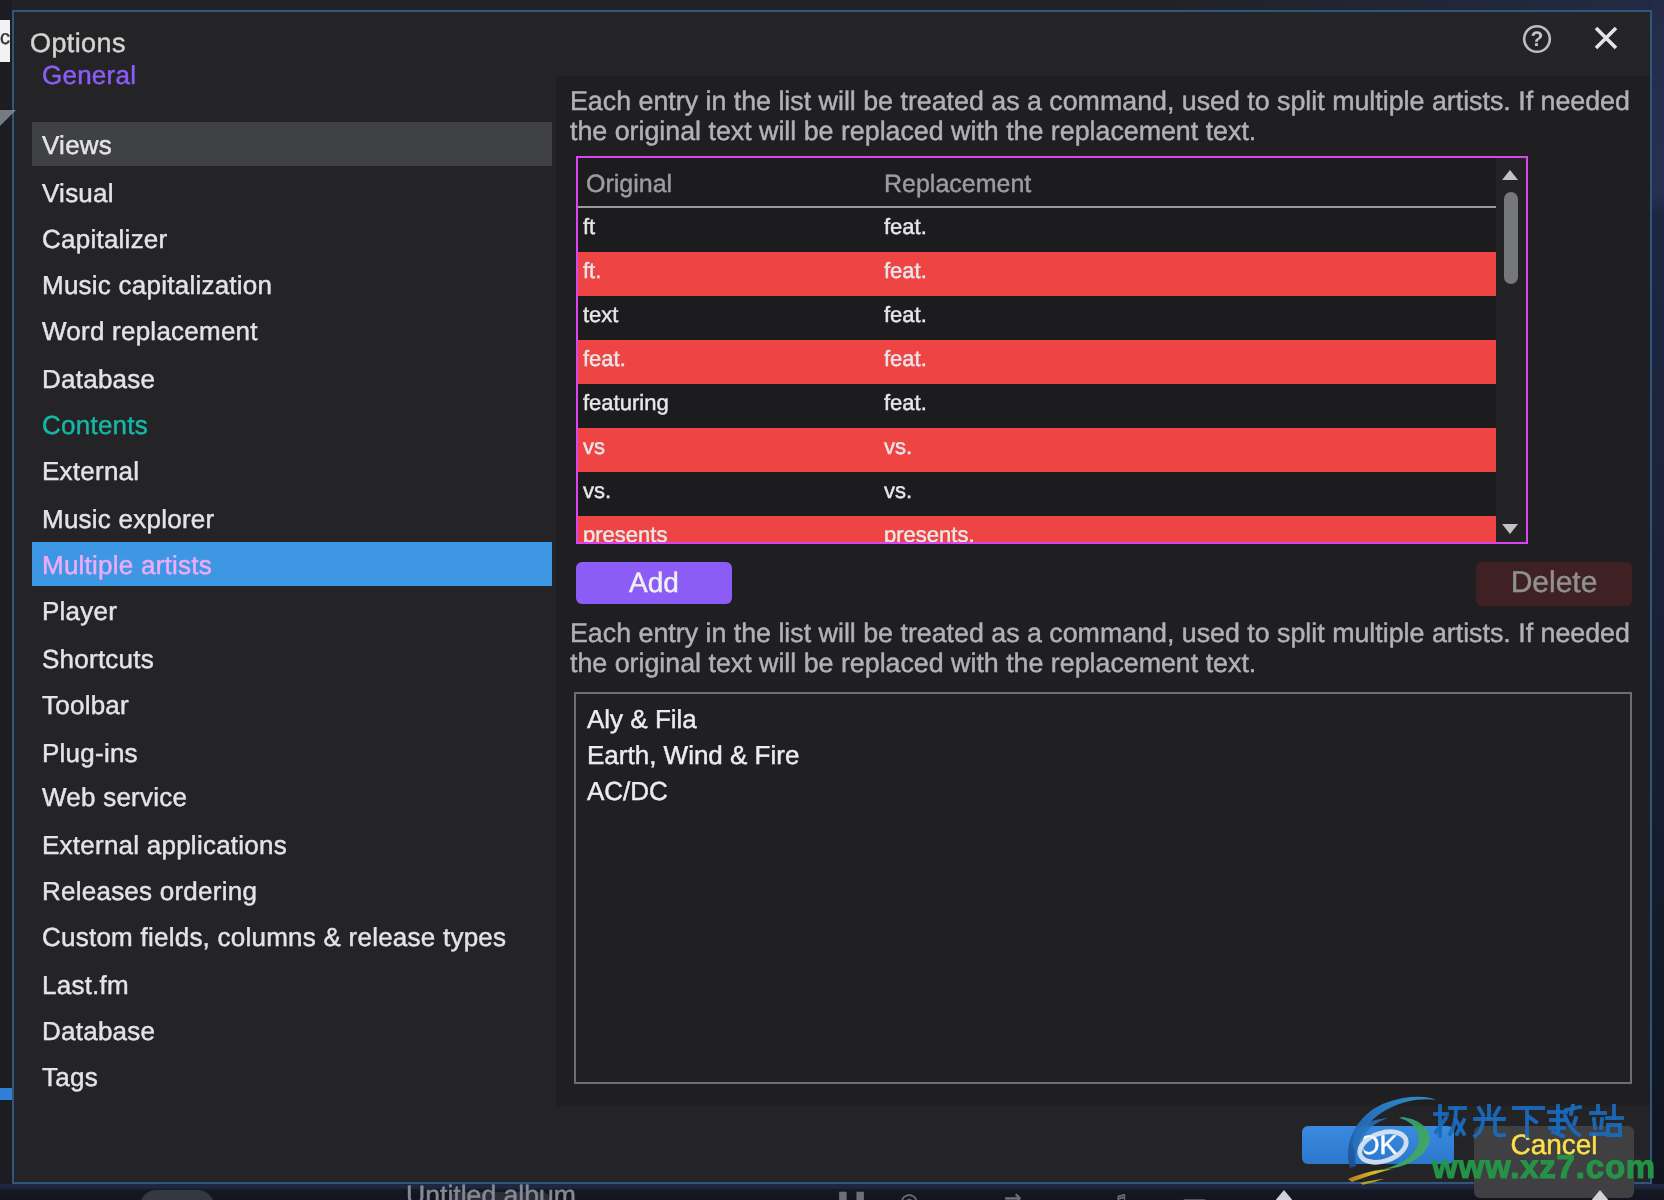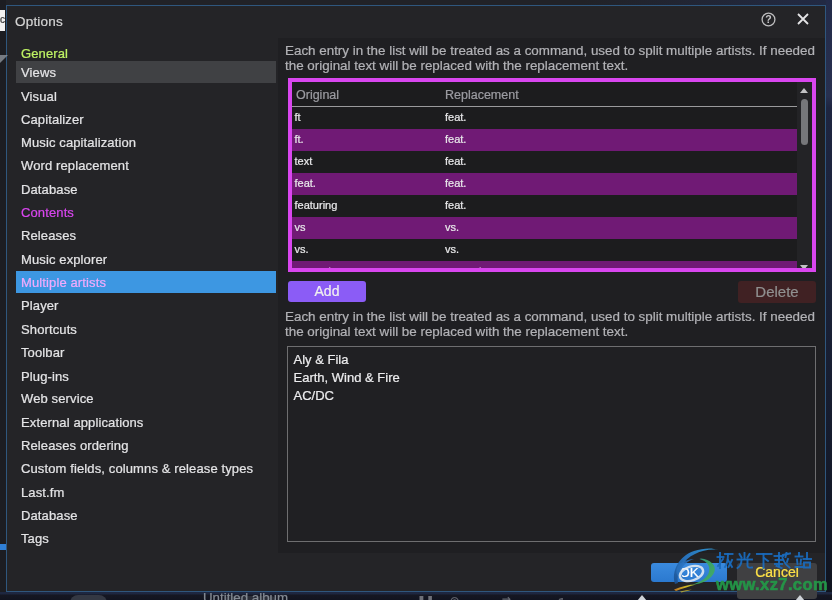--- a/index.html
+++ b/index.html
@@ -20,28 +20,28 @@
 #helpic{left:761px;top:12px}
 #closeic{left:796px;top:12px}
 
 .nav{left:7px;height:23px;line-height:23px;font-size:13px;letter-spacing:.12px;color:#e4e4e6;width:270px}
 .nav span{position:relative;padding-left:14px}
 .hl{position:absolute;left:9px;top:0;width:260px;height:22px}
 
 #pane{left:278px;top:38px;width:547px;height:515px;background:#1f1f22}
 .instr{left:285px;width:540px;font-size:13.4px;line-height:15px;color:#b2b2b6}
 
-#tbl{left:288px;top:78px;width:528px;height:194px;border:4px solid #d946ef;background:#1c1c1e;overflow:hidden}
+#tbl{left:288px;top:78px;width:476px;height:194px;border:1px solid #d946ef;background:#1c1c1e;overflow:hidden}
 #tblhead{position:absolute;left:0;top:0;width:511px;height:25px;border-bottom:1px solid #9a9a9c;color:#9c9ca2;font-size:12.5px}
 #tblhead .c1{position:absolute;left:4px;top:6px}
 #tblhead .c2{position:absolute;left:153px;top:6px}
 .trow{position:absolute;left:0;width:511px;height:22px;font-size:11px;color:#e8e8ea}
 .trow .c1{position:absolute;left:2.5px;top:4px}
 .trow .c2{position:absolute;left:153px;top:4px}
-.odd{background:#701a75}
+.odd{background:#ef4444}
 
 #sbar{position:absolute;right:0;top:0;width:15px;height:192px;background:#232326}
 #sthumb{position:absolute;left:4px;top:17px;width:7px;height:46px;background:#76777a;border-radius:3.5px}
 .arrow{position:absolute;left:3px;width:0;height:0}
 #sup{top:6px;border-left:4.5px solid transparent;border-right:4.5px solid transparent;border-bottom:5px solid #c2c2c4}
 #sdn{bottom:4px;border-left:4.5px solid transparent;border-right:4.5px solid transparent;border-top:5px solid #c2c2c4}
 
 .btn{text-align:center;border-radius:3px}
 #addbtn{left:288px;top:281px;width:78px;height:21px;background:#8b5cf6;color:#f0f0f0;font-size:14px;line-height:21px}
 #delbtn{left:738px;top:281px;width:78px;height:22px;background:#402123;color:#909090;font-size:15px;line-height:22px}
@@ -71,29 +71,29 @@
 <div id="title" class="abs">Options</div>
 <svg id="helpic" class="abs" width="15" height="15" viewBox="0 0 15 15">
   <circle cx="7.5" cy="7.5" r="6.4" fill="none" stroke="#bdbdbf" stroke-width="1.3"></circle>
   <text x="7.5" y="11.2" font-size="10.5" font-weight="bold" fill="#c6c6c8" text-anchor="middle" font-family="Liberation Sans">?</text>
 </svg>
 <svg id="closeic" class="abs" width="14" height="14" viewBox="0 0 14 14">
   <path d="M2 2 L12 12 M12 2 L2 12" stroke="#e4e4e6" stroke-width="1.8" stroke-linecap="butt"></path>
 </svg>
 <div id="pane" class="abs"></div>
 <div id="navwrap">
-    <div class="nav abs" style="top:42px;color:#bef264"><span>General</span></div>
+    <div class="nav abs" style="top:26px;color:#8b5cf6"><span>General</span></div>
     <div class="nav abs" style="top:61.3px;color:#e4e4e6"><div class="hl" style="background:#404144"></div><span>Views</span></div>
     <div class="nav abs" style="top:84.6px;color:#e4e4e6"><span>Visual</span></div>
     <div class="nav abs" style="top:107.9px;color:#e4e4e6"><span>Capitalizer</span></div>
     <div class="nav abs" style="top:131.2px;color:#e4e4e6"><span>Music capitalization</span></div>
     <div class="nav abs" style="top:154.4px;color:#e4e4e6"><span>Word replacement</span></div>
     <div class="nav abs" style="top:177.7px;color:#e4e4e6"><span>Database</span></div>
-    <div class="nav abs" style="top:201.0px;color:#d946ef"><span>Contents</span></div>
-    <div class="nav abs" style="top:224.3px;color:#e4e4e6"><span>Releases</span></div>
+    <div class="nav abs" style="top:201.0px;color:#14b8a6"><span>Contents</span></div>
+    <div class="nav abs" style="top:224.3px;color:#e4e4e6"><span>External</span></div>
     <div class="nav abs" style="top:247.6px;color:#e4e4e6"><span>Music explorer</span></div>
     <div class="nav abs" style="top:270.9px;color:#f0abfc"><div class="hl" style="background:#3d97e2"></div><span>Multiple artists</span></div>
     <div class="nav abs" style="top:294.2px;color:#e4e4e6"><span>Player</span></div>
     <div class="nav abs" style="top:317.5px;color:#e4e4e6"><span>Shortcuts</span></div>
     <div class="nav abs" style="top:340.8px;color:#e4e4e6"><span>Toolbar</span></div>
     <div class="nav abs" style="top:365px;color:#e4e4e6"><span>Plug-ins</span></div>
     <div class="nav abs" style="top:387.3px;color:#e4e4e6"><span>Web service</span></div>
     <div class="nav abs" style="top:410.6px;color:#e4e4e6"><span>External applications</span></div>
     <div class="nav abs" style="top:433.9px;color:#e4e4e6"><span>Releases ordering</span></div>
     <div class="nav abs" style="top:457.2px;color:#e4e4e6"><span>Custom fields, columns &amp; release types</span></div>

